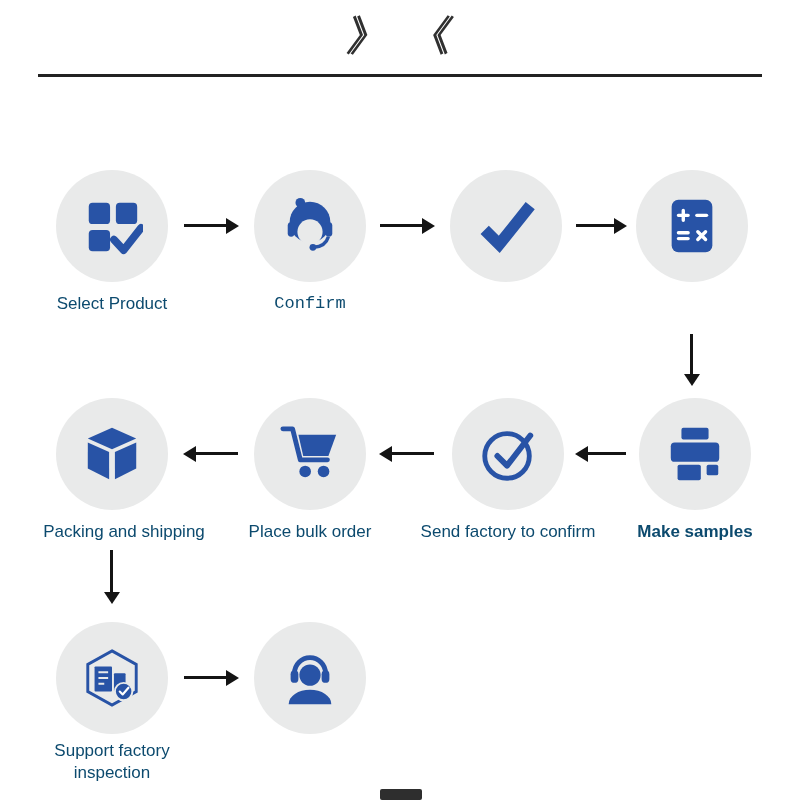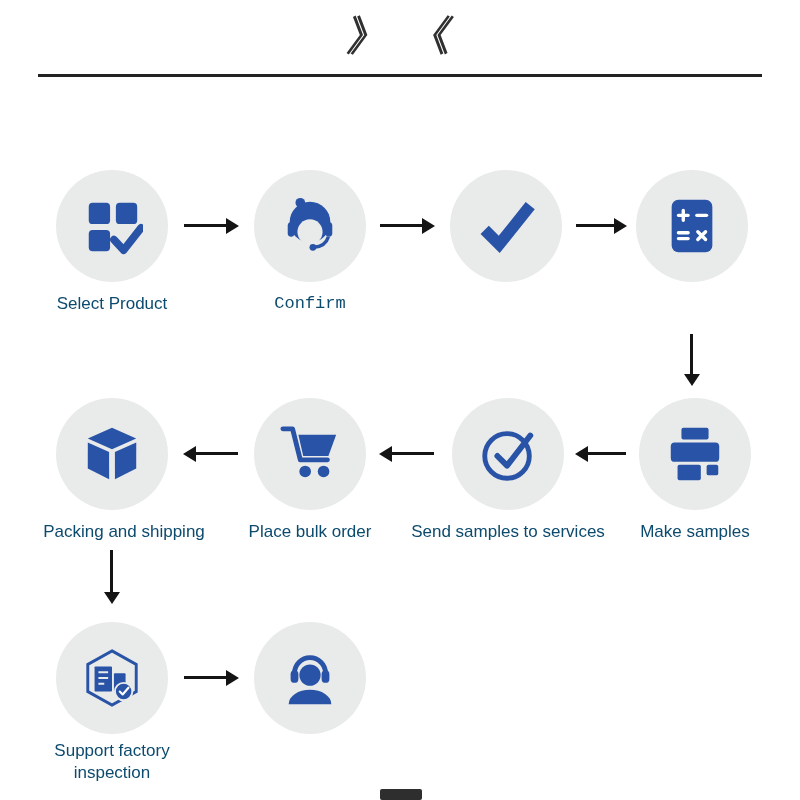--- a/index.html
+++ b/index.html
@@ -115,31 +115,31 @@
   <div class="arrow arrow-down" style="left:690px; top:334px; height:40px;"></div>
 
   <div class="circle" style="left:639px; top:398px;">
     <svg class="icon" viewBox="0 0 64 64">
       <rect x="18" y="5" width="28" height="12" rx="2" fill="#2853a6"></rect>
       <rect x="7" y="20" width="50" height="20" rx="4" fill="#2853a6"></rect>
       <rect x="14" y="43" width="24" height="16" rx="2" fill="#2853a6"></rect>
       <rect x="44" y="43" width="12" height="11" rx="2" fill="#2853a6"></rect>
     </svg>
   </div>
-  <div class="step-label" style="left:695px; top:522px;">Make samples</div>
+  <div class="step-label" style="left:695px; top:522px;font-weight:bold;">Make samples</div>
 
   <div class="arrow arrow-left" style="left:588px; top:452px; width:38px;"></div>
 
   <div class="circle" style="left:452px; top:398px;">
     <svg class="icon" viewBox="0 0 64 64">
       <circle cx="31" cy="34" r="23" fill="none" stroke="#2853a6" stroke-width="5"></circle>
       <path d="M21 34 L31 44 L55 13" fill="none" stroke="#2853a6" stroke-width="6" stroke-linecap="round" stroke-linejoin="round"></path>
     </svg>
   </div>
-  <div class="step-label" style="left:508px; top:522px;">Send samples to services</div>
+  <div class="step-label" style="left:508px; top:522px;">Send factory to confirm</div>
 
   <div class="arrow arrow-left" style="left:392px; top:452px; width:42px;"></div>
 
   <div class="circle" style="left:254px; top:398px;">
     <svg class="icon" viewBox="0 0 64 64">
       <polygon points="20,12 59,12 51,34 25,34" fill="#2853a6"></polygon>
       <path d="M4 6 L14 6 L22 38 L50 38" fill="none" stroke="#2853a6" stroke-width="5" stroke-linecap="round" stroke-linejoin="round"></path>
       <circle cx="27" cy="50" r="6" fill="#2853a6"></circle>
       <circle cx="46" cy="50" r="6" fill="#2853a6"></circle>
     </svg>

